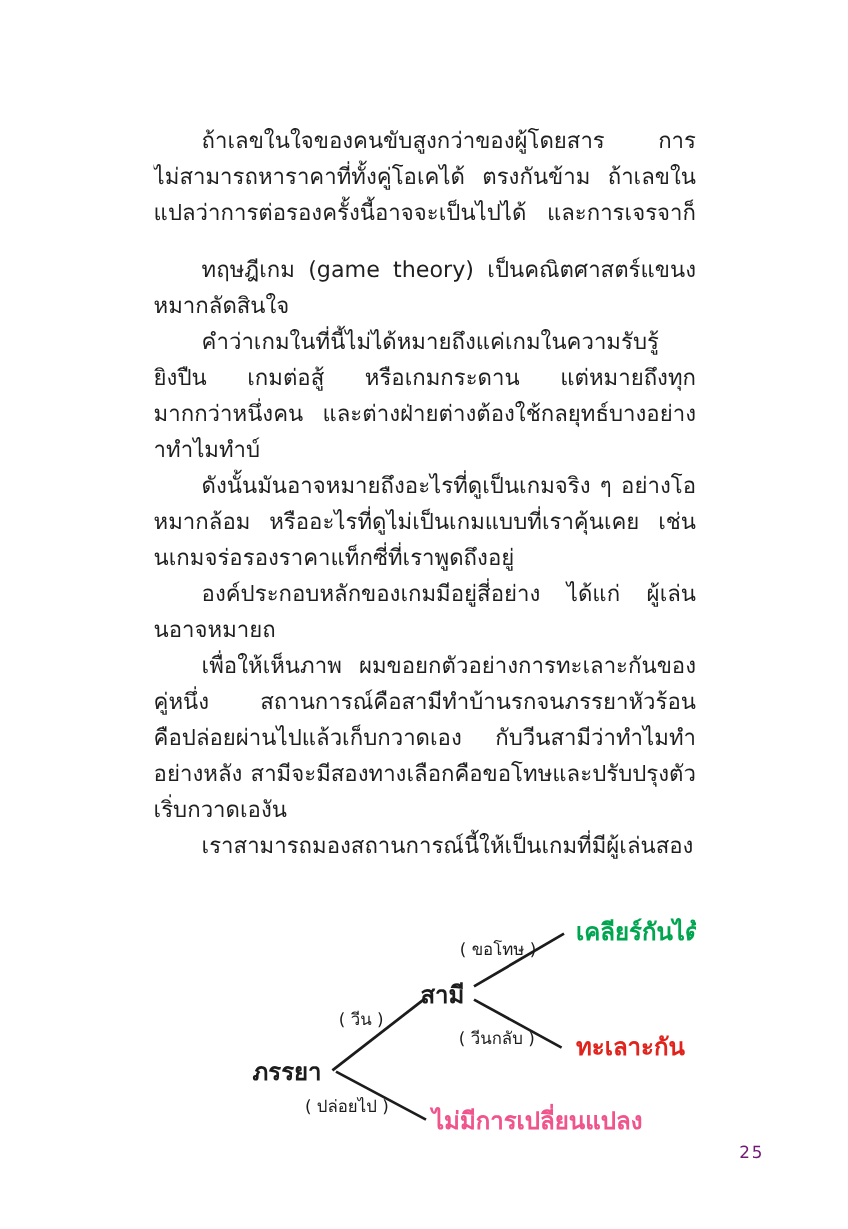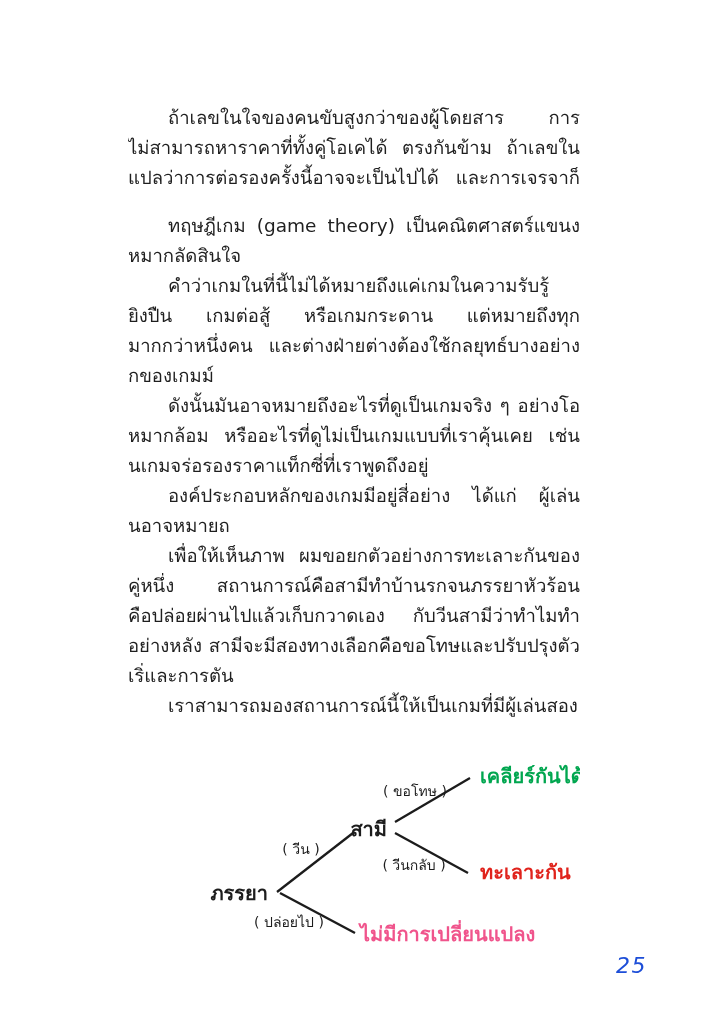--- a/index.html
+++ b/index.html
@@ -48,24 +48,23 @@
     font-family: "DejaVu Sans", sans-serif;
     font-size: 14px; fill: #1c1c1c;
   }
   .outcome-label {
     font-family: "DejaVu Sans", sans-serif;
     font-size: 20px; font-weight: bold;
   }
   .page-number {
     position: absolute;
     left: 616px; top: 953px;
-    font-size: 22px;
+    font-size: 14px;
     letter-spacing: 1.5px;
-    color: #1d4ed8;
-    font-style: italic;
+    color: #701a75;
   }
 </style>
 </head>
 <body>
 
 <div class="page">
 
   <div class="body-text">
 
     <div class="para">
@@ -76,40 +75,40 @@
 
     <div class="para section-gap">
       <div class="ln first">ทฤษฎีเกม (game theory) เป็นคณิตศาสตร์แขนงหนึ่งที่ว่าด้วย</div>
       <div class="ln last">หมากลัดสินใจ</div>
     </div>
 
     <div class="para">
       <div class="ln first">คำว่าเกมในที่นี้ไม่ได้หมายถึงแค่เกมในความรับรู้ของคนทั่วไป เช่น เกม</div>
       <div class="ln">ยิงปืน เกมต่อสู้ หรือเกมกระดาน แต่หมายถึงทุกสถานการณ์ที่มีผู้เกี่ยวข้อง</div>
       <div class="ln">มากกว่าหนึ่งคน และต่างฝ่ายต่างต้องใช้กลยุทธ์บางอย่างเพื่อให้ได้มาซึ่ง</div>
-      <div class="ln last">กของเกมม์</div>
+      <div class="ln last">าทำไมทำบ์</div>
     </div>
 
     <div class="para">
       <div class="ln first">ดังนั้นมันอาจหมายถึงอะไรที่ดูเป็นเกมจริง ๆ อย่างโอเอกซ์ หมากรุก</div>
       <div class="ln">หมากล้อม หรืออะไรที่ดูไม่เป็นเกมแบบที่เราคุ้นเคย เช่น การเจรจาธุรกิจ</div>
       <div class="ln last">นเกมจร่อรองราคาแท็กซี่ที่เราพูดถึงอยู่</div>
     </div>
 
     <div class="para">
       <div class="ln first">องค์ประกอบหลักของเกมมีอยู่สี่อย่าง ได้แก่ ผู้เล่น กติกา กลยุทธ์ และ</div>
       <div class="ln last">นอาจหมายถ</div>
     </div>
 
     <div class="para">
       <div class="ln first">เพื่อให้เห็นภาพ ผมขอยกตัวอย่างการทะเลาะกันของสามี-ภรรยา</div>
       <div class="ln">คู่หนึ่ง สถานการณ์คือสามีทำบ้านรกจนภรรยาหัวร้อน ภรรยามีสองทางเลือก</div>
       <div class="ln">คือปล่อยผ่านไปแล้วเก็บกวาดเอง กับวีนสามีว่าทำไมทำบ้านรก ซึ่งถ้าเลือก</div>
       <div class="ln">อย่างหลัง สามีจะมีสองทางเลือกคือขอโทษและปรับปรุงตัว กับวีนกลับและ</div>
-      <div class="ln last">เริ่และการตัน</div>
+      <div class="ln last">เริ่บกวาดเองัน</div>
     </div>
 
     <div class="para">
       <div class="ln first">เราสามารถมองสถานการณ์นี้ให้เป็นเกมที่มีผู้เล่นสองคน โดยมีกติกา</div>
     </div>
 
   </div>
 
   <div class="diagram">
     <svg width="430" height="220" viewBox="0 0 430 220" xmlns="http://www.w3.org/2000/svg">

